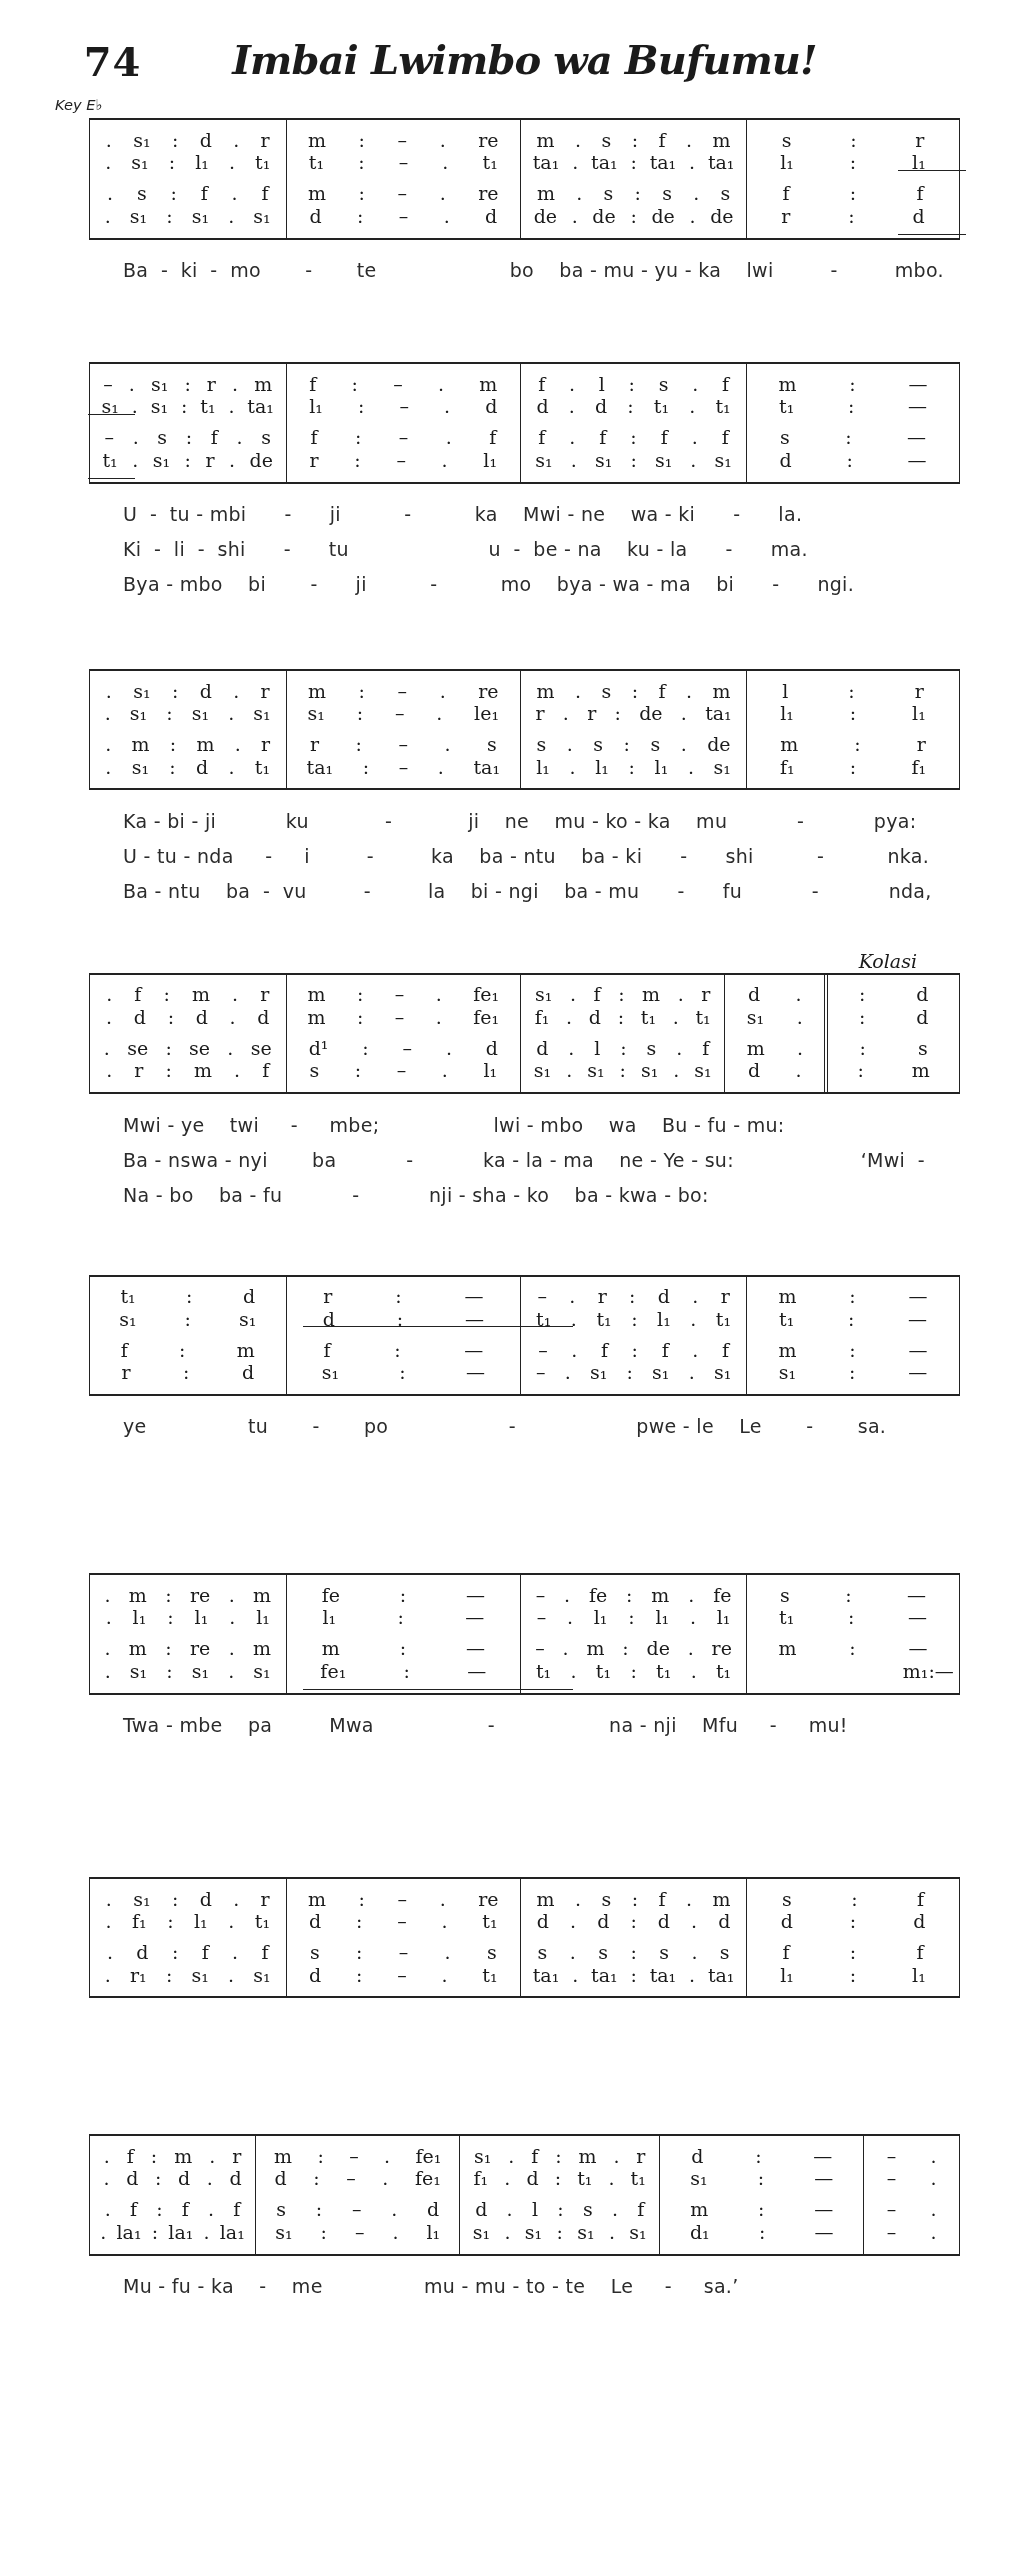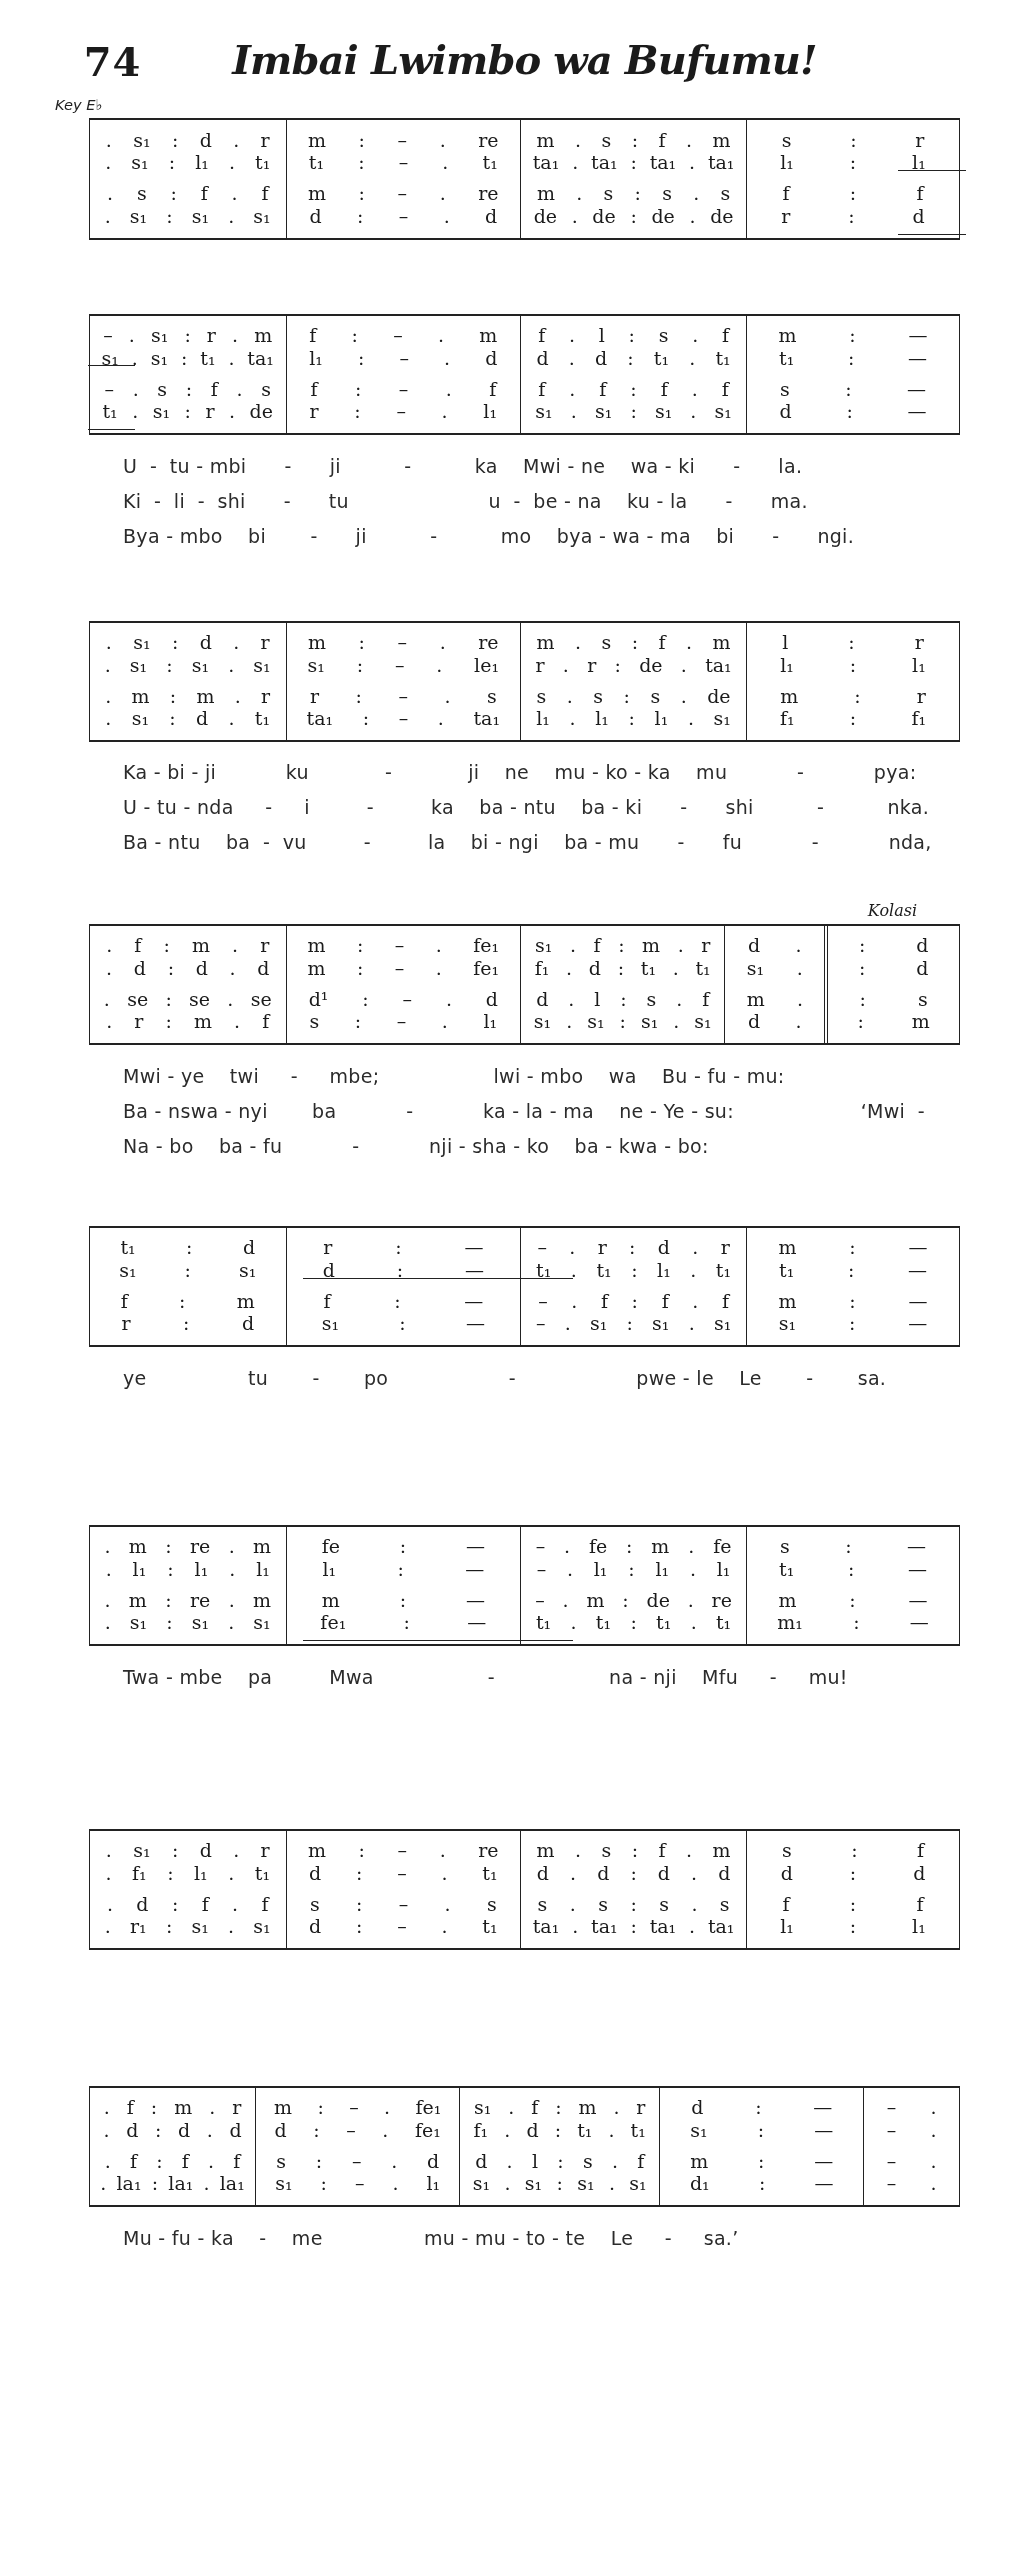--- a/index.html
+++ b/index.html
@@ -11,21 +11,21 @@
   .content{width:871px;margin-left:89px;padding-top:36px;position:relative;}
   .headrow{position:relative;height:50px;}
   .hymn-number{position:absolute;left:-5.2px;top:1.7px;font-size:40px;font-weight:bold;letter-spacing:0.9px;}
   .hymn-title{text-align:center;font-size:40px;font-weight:bold;font-style:italic;letter-spacing:-0.9px;}
   .subtitle{text-align:center;font-size:19px;margin-top:6.9px;}
   .keyline{font-style:italic;font-size:14.6px;margin-top:10.3px;margin-left:-34px;
            font-family:"DejaVu Sans","Liberation Sans",sans-serif;color:#222;}
   
   #score{margin-top:3.4px;}
   .system{position:relative;}
-  .kolasi{font-style:italic;font-size:16px;text-align:right;padding-right:43px;height:22.4px;
+  .kolasi{font-style:italic;font-size:19px;text-align:right;padding-right:43px;height:22.4px;
           font-family:"DejaVu Serif","Liberation Serif",serif;}
   .ntable{border:1.7px solid #222;border-top-width:2.6px;border-bottom-width:2.6px;}
   .nrow{display:flex;}
   .ncell{box-sizing:border-box;display:flex;justify-content:space-around;align-items:baseline;
          line-height:22.4px;font-size:19px;position:relative;padding:0 5.2px;}
   .ncell.bar{border-left:1.4px solid #222;}
   .ncell.dbl{border-left:4.3px double #222;}
   .nrow:first-child .ncell{padding-top:8.6px;}
   .nrow:last-child .ncell{padding-bottom:10.3px;}
   .nrow.gap .ncell{padding-top:8.6px;}
@@ -179,21 +179,21 @@
               <span class="tok">.</span>
               <span class="tok">de</span>
             </div>
             <div class="ncell bar tie-right" style="width: 24.5%;">
               <span class="tok">r</span>
               <span class="tok">:</span>
               <span class="tok">d</span>
             </div>
           </div>
         </div>
-        <div class="lyrics"></div>
+        <div class="lyrics"><div>Ba  -  ki  -  mo       -       te                     bo    ba - mu - yu - ka    lwi         -         mbo.</div></div>
       </div>
       <div class="system">
         <div class="ntable">
           <div class="nrow">
             <div class="ncell" style="width: 22.5%;">
               <span class="tok">–</span>
               <span class="tok">.</span>
               <span class="tok">s₁</span>
               <span class="tok">:</span>
               <span class="tok">r</span>
@@ -806,21 +806,21 @@
             </div>
             <div class="ncell bar tie-left" style="width: 26%;">
               <span class="tok">t₁</span>
               <span class="tok">.</span>
               <span class="tok">t₁</span>
               <span class="tok">:</span>
               <span class="tok">t₁</span>
               <span class="tok">.</span>
               <span class="tok">t₁</span>
             </div>
-            <div class="ncell bar" style="width: 24.5%;">
+            <div class="ncell bar" style="width: 24.5%; justify-content: flex-end;">
               <span class="tok">m₁</span>
               <span class="tok">:</span>
               <span class="tok">—</span>
             </div>
           </div>
         </div>
         <div class="lyrics"><div>Twa - mbe    pa         Mwa                  -                  na - nji    Mfu     -     mu!</div></div>
       </div>
       <div class="system">
         <div class="ntable">

